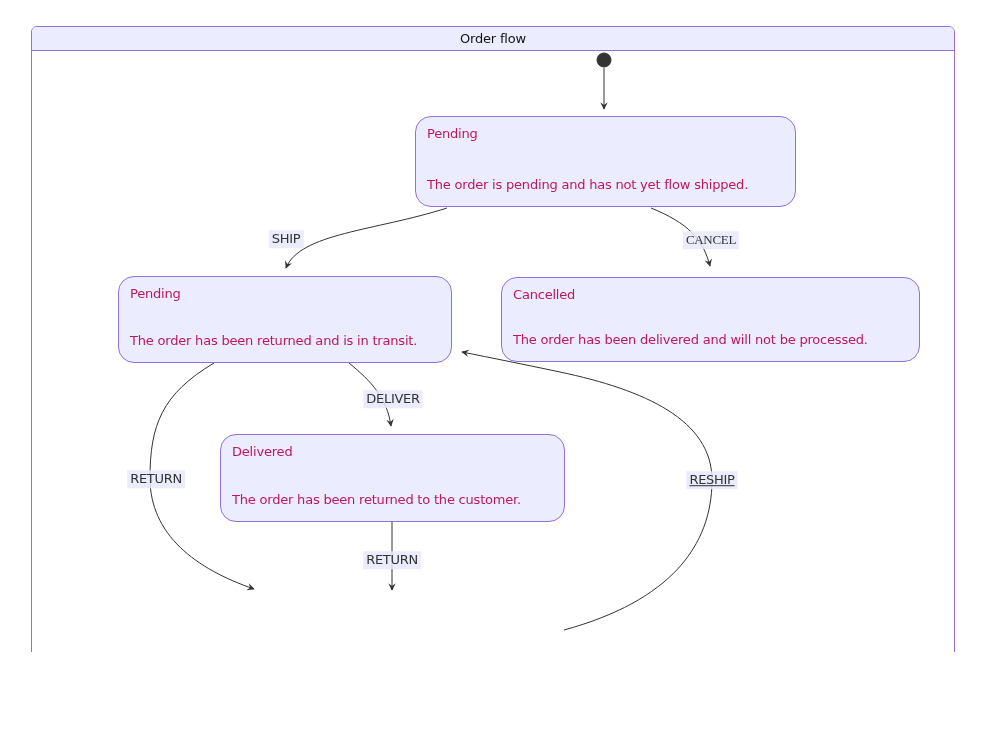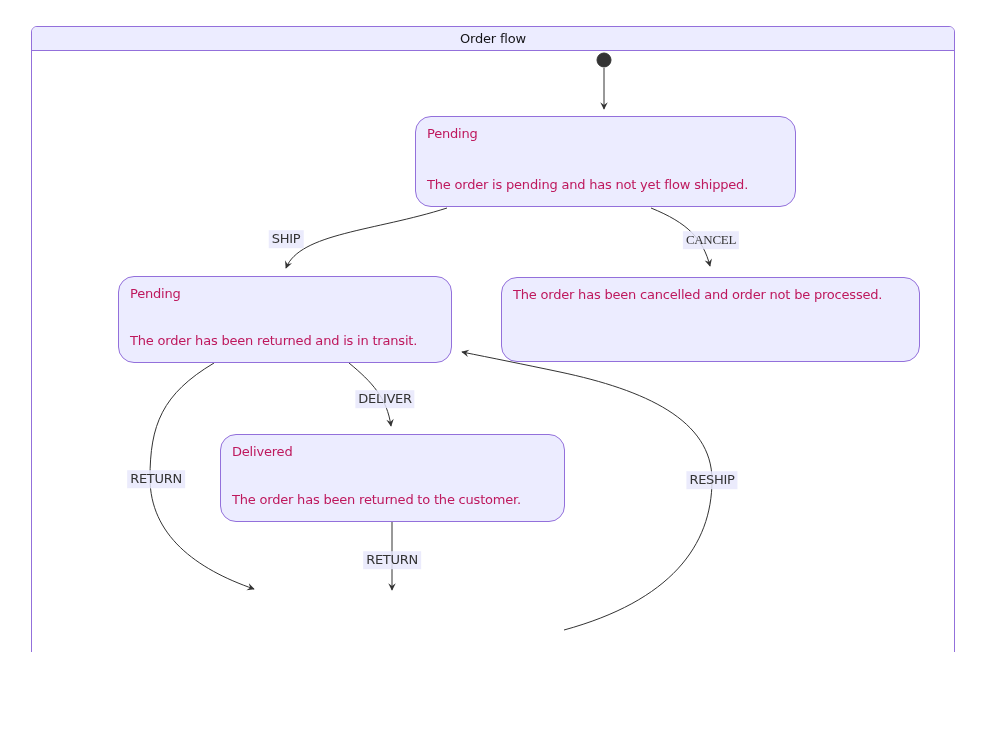--- a/index.html
+++ b/index.html
@@ -76,24 +76,24 @@
     background: rgba(232,232,252,0.85);
     color: #333333;
     font-size: 13px;
     letter-spacing: -0.3px;
     padding: 1px 3px;
     line-height: 1.2;
     white-space: nowrap;
   }
   .edge-label.ship        { left: 286px; top: 239px; }
   .edge-label.cancel      { left: 711px; top: 240px; font-family: Liberation Serif, serif; }
-  .edge-label.deliver     { left: 385px; top: 399px; }
+  .edge-label.deliver     { left: 393px; top: 399px; }
   .edge-label.return-left { left: 156px; top: 479px; }
   .edge-label.return-mid  { left: 392px; top: 560px; }
-  .edge-label.reship      { left: 712px; top: 480px; }
+  .edge-label.reship      { left: 712px; top: 480px; text-decoration: underline; }
 </style>
 </head>
 <body>
 
 <div class="stage">
 
   <div class="container">
     <div class="titlebar">
       <span>Order flow</span>
     </div>
@@ -119,21 +119,22 @@
     <div class="state-name">Pending</div>
     <div class="state-desc">The order is pending and has not yet flow shipped.</div>
   </div>
 
   <div class="state shipped">
     <div class="state-name">Pending</div>
     <div class="state-desc">The order has been returned and is in transit.</div>
   </div>
 
   <div class="state cancelled">
-    <div class="state-desc">The order has been cancelled and order not be processed.</div>
+    <div class="state-name">Cancelled</div>
+    <div class="state-desc">The order has been delivered and will not be processed.</div>
   </div>
 
   <div class="state delivered">
     <div class="state-name">Delivered</div>
     <div class="state-desc">The order has been returned to the customer.</div>
   </div>
 
 
   <span class="edge-label ship">SHIP</span>
   <span class="edge-label cancel">CANCEL</span>

